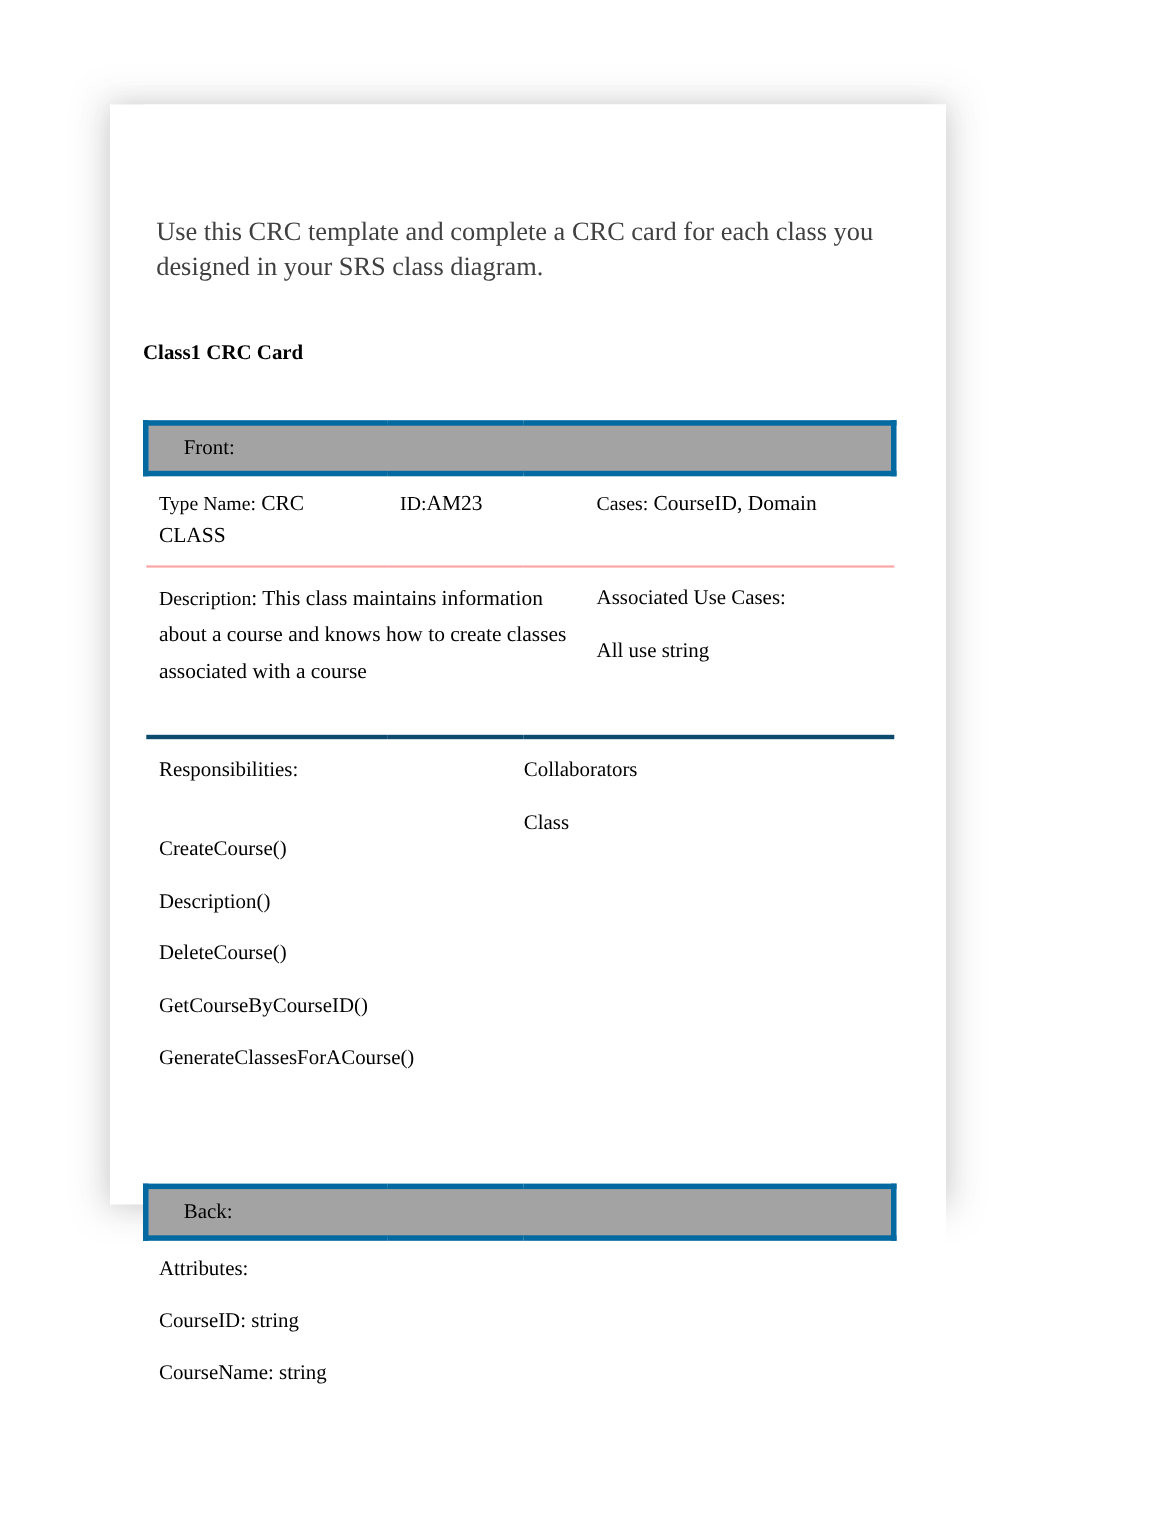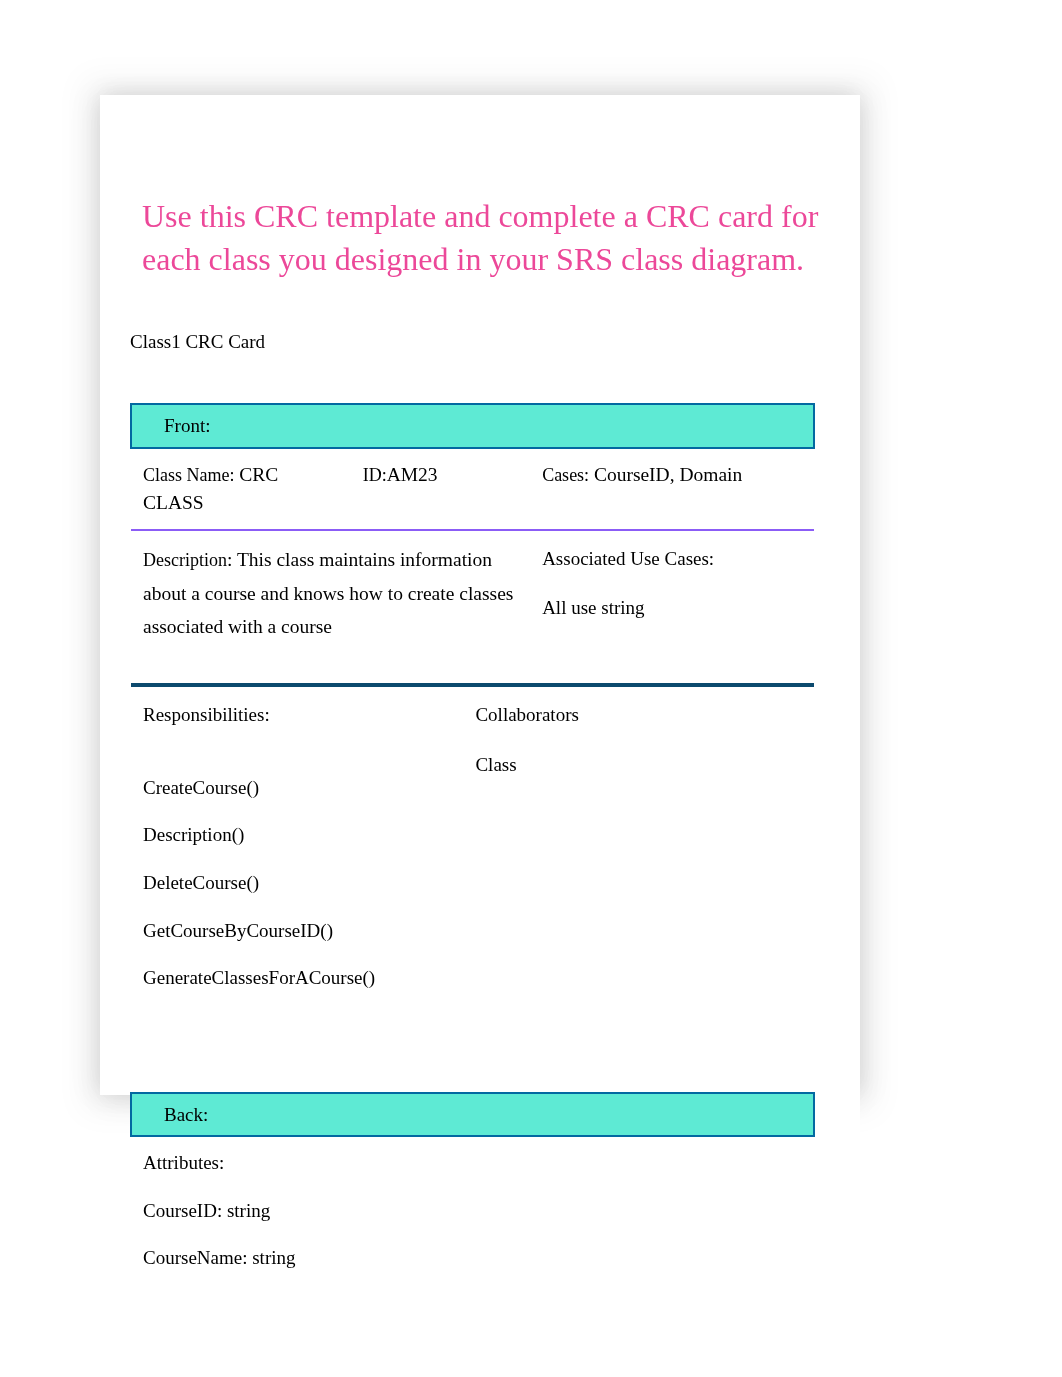--- a/index.html
+++ b/index.html
@@ -29,58 +29,59 @@
     }
     .inner-page {
       position: absolute;
       top: 95px;
       left: 130px;
       width: 730px;
       background: #ffffff;
       padding: 0;
     }
     .instruction {
-      color: #ec4899;
-      font-size: 32px;
+      color: #404040;
+      font-size: 24px;
       line-height: 1.35;
       padding: 100px 12px 0 12px;
     }
     .card-title {
       color: #000;
       font-size: 19px;
       padding: 50px 0 0 0;
+      font-weight: bold;
     }
     .crc-table {
       margin-top: 50px;
       width: 685px;
       border-collapse: collapse;
     }
     .crc-table td {
       font-size: 19px;
       color: #000;
       vertical-align: top;
       padding: 7px 10px 7px 12px;
       line-height: 1.45;
     }
     .gray-row td {
-      background: #5eead4;
-      border: 2px solid #0369a1;
+      background: #a3a3a3;
+      border: 5px solid #0369a1;
       padding-left: 32px;
     }
     .front-row td {
       padding-top: 7px;
       padding-bottom: 7px;
     }
     .info-row td {
       border-top: 2px solid #e9e9e9;
       padding-top: 12px;
       padding-bottom: 12px;
     }
     .desc-row td {
-      border-top: 2px solid #8b5cf6;
+      border-top: 2px solid #fca5a5;
       padding-top: 12px;
       padding-bottom: 40px;
       line-height: 1.7;
     }
     .resp-row td {
       border-top: 4px solid #0c4a6e;
       padding-top: 14px;
       padding-bottom: 80px;
     }
     .resp-row .resp-list {
@@ -130,21 +131,21 @@
         <col class="col-4">
     </colgroup>
 
     <tbody>
         <tr class="gray-row front-row">
       <td colspan="4">Front:</td>
     </tr>
 
     <tr class="info-row">
       <td>
-        <span class="label">Class Name:</span>
+        <span class="label">Type Name:</span>
         <span class="labelval">CRC CLASS</span>
       </td>
       <td colspan="2">
         <span class="label">ID:</span><span class="labelval">AM23</span>
       </td>
       <td>
         <span class="label">Cases:</span>
         <span class="labelval">CourseID, Domain</span>
       </td>
     </tr>

